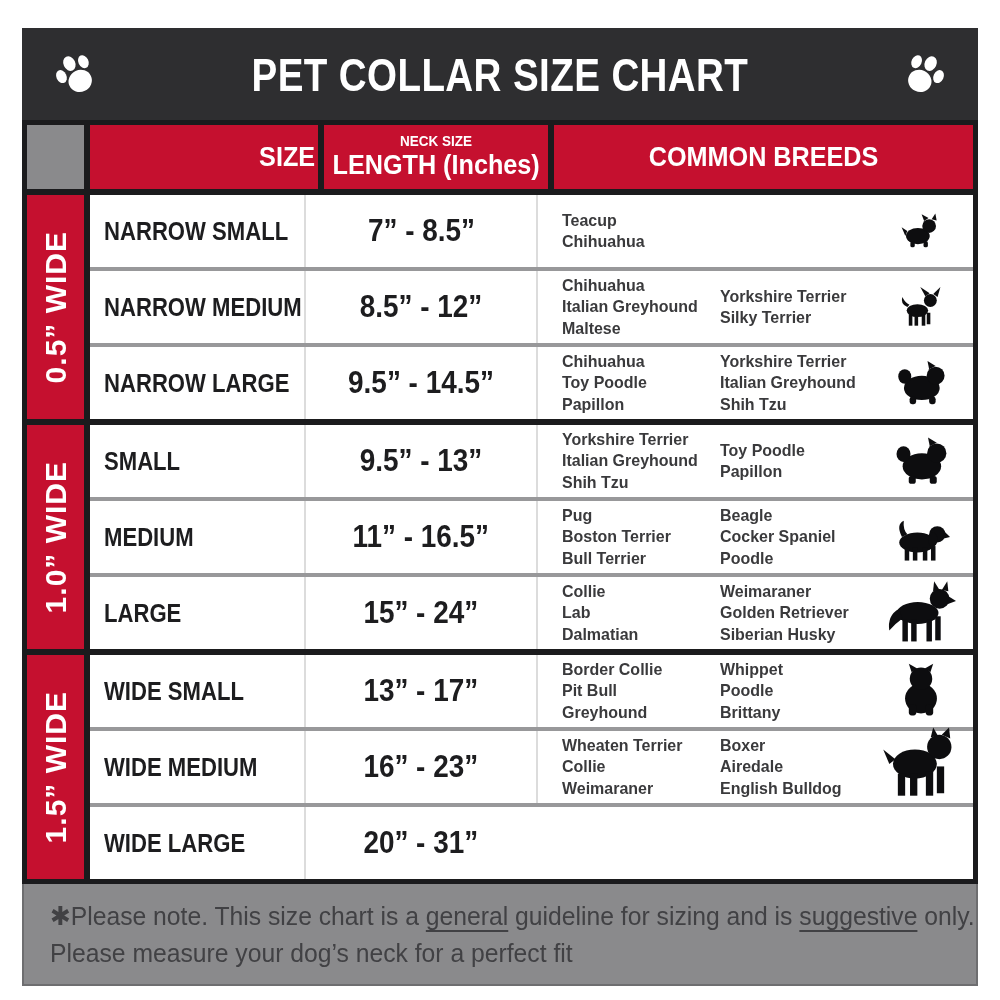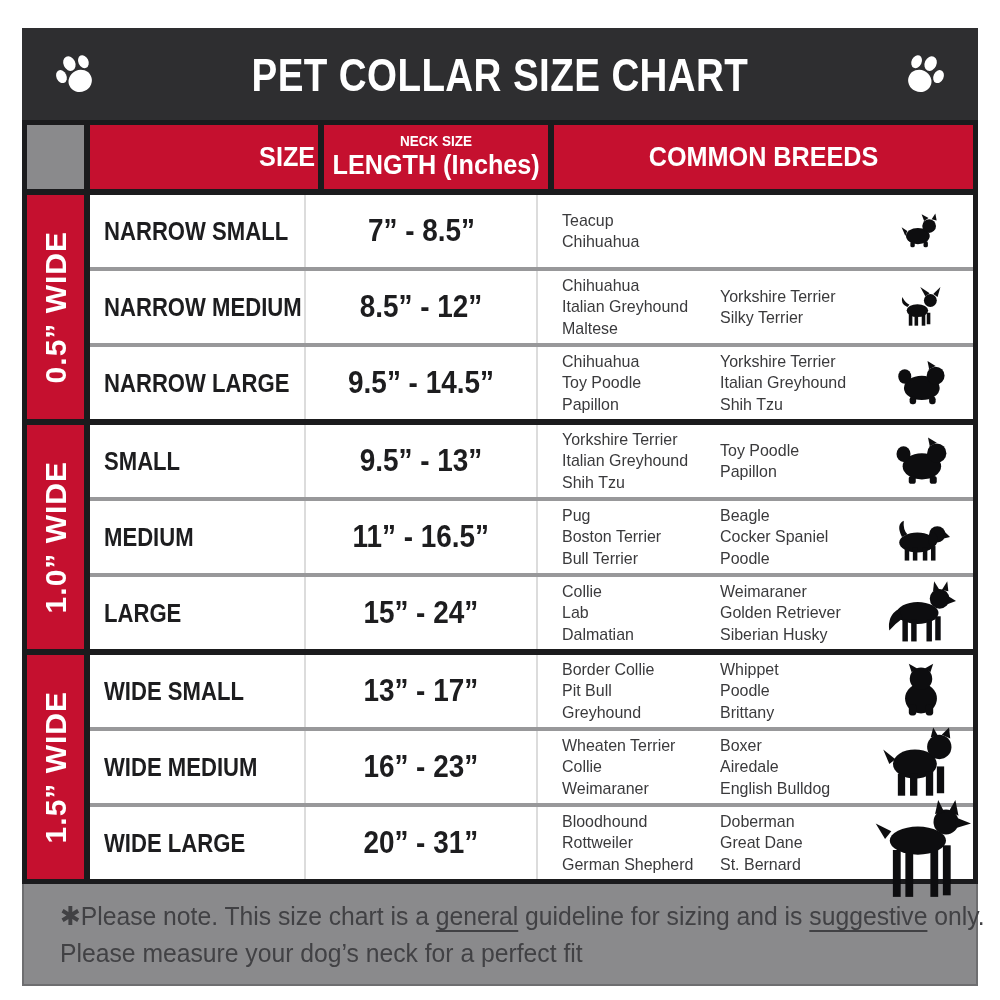--- a/index.html
+++ b/index.html
@@ -37,40 +37,40 @@
   .row { background:#ffffff; height:72px; display:flex; align-items:stretch; }
 
   .c-size { width:208px; flex:none; display:flex; align-items:center; padding-left:14px; }
   .c-size span { font-size:26px; font-weight:bold; color:#1D1D1F; white-space:nowrap;
     transform:scaleX(.85); transform-origin:left center; display:inline-block; }
   .c-neck { width:232px; flex:none; border-left:2px solid #DCDCDC;
     display:flex; align-items:center; justify-content:center;margin-left:6px; }
   .c-neck span { font-size:31px; font-weight:bold; color:#1D1D1F; white-space:nowrap;
     transform:scaleX(.9); display:inline-block; }
   .c-breeds { flex:1; border-left:2px solid #DCDCDC; display:flex;
-    align-items:center; padding-left:24px; }
+    align-items:center; padding-left:24px;font-weight:bold; }
   .breed-col { white-space:pre-line; font-size:17px; color:#3A3A3C; line-height:1.25;
     transform:scaleX(.94); transform-origin:left center; }
   .breed-col.one { width:158px; flex:none; }
   .breed-col.two { flex:1; }
   .icon-box { width:104px; flex:none; display:flex; align-items:center; justify-content:center; }
   .dog { fill:#0D0D0F; }
   .s40 { height:40px; width:40px; }
   .s46 { height:46px; width:46px; }
   .s52 { height:52px; width:52px; }
   .s56 { height:56px; width:56px; }
   .s58 { height:58px; width:58px; }
   .s70 { height:70px; width:70px; margin:-4px 0; }
   .s60 { height:60px; width:60px; }
   .s78 { height:78px; width:78px; margin:-8px 0 -2px; position:relative; z-index:5; }
   .s96 { height:100px; width:100px; margin:-16px 0 -30px; position:relative; z-index:5; }
 
   
   .footer { background:#8A8A8C; border:2px solid #6E6E70; border-top:none;
-    min-height:94px; padding:14px 36px 12px; color:#414144; }
+    min-height:94px; padding:14px 26px 12px; color:#414144; }
   .footer-line { font-size:26px; line-height:1.42; white-space:nowrap;
     transform:scaleX(.95); transform-origin:left center; }
   .footer .u { text-decoration:underline; text-underline-offset:5px;
     text-decoration-thickness:2px; }
   .asterisk { font-size:26px; }
 </style>
 </head>
 <body>
 
 <svg width="0" height="0" style="position:absolute">
@@ -380,33 +380,20 @@
               </div>
           </div>
         </div>
         <div class="row">
           <div class="c-size">
               <span>WIDE LARGE</span>
             </div>
           <div class="c-neck">
               <span>20” - 31”</span>
             </div>
-          <div class="c-breeds">
-            <div class="breed-col one">Bloodhound
-Rottweiler
-German Shepherd</div>
-            <div class="breed-col two">Doberman
-Great Dane
-St. Bernard</div>
-            <div class="icon-box">
-                <svg class="dog s96" viewBox="0 0 64 64">
-                  <use href="#dog-doberman"></use>
-                </svg>
-              </div>
-          </div>
         </div>
       </div>
     </div>
 
   </div>
 
   <div class="footer">
     <div class="footer-line"><span class="asterisk">✱</span><span>Please note. This size chart is a </span><span class="u">general</span><span> guideline for sizing and is </span><span class="u">suggestive</span><span> only.</span></div>
     <div class="footer-line">Please measure your dog’s neck for a perfect fit</div>
   </div>

